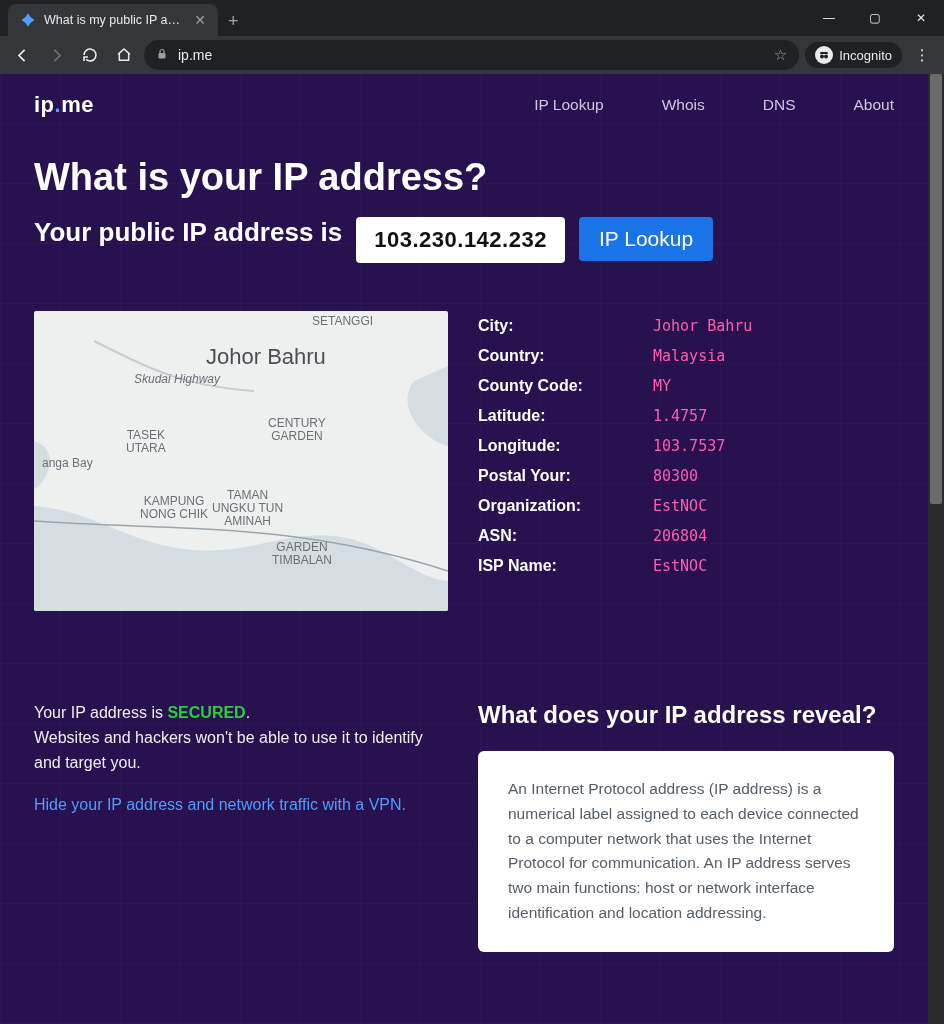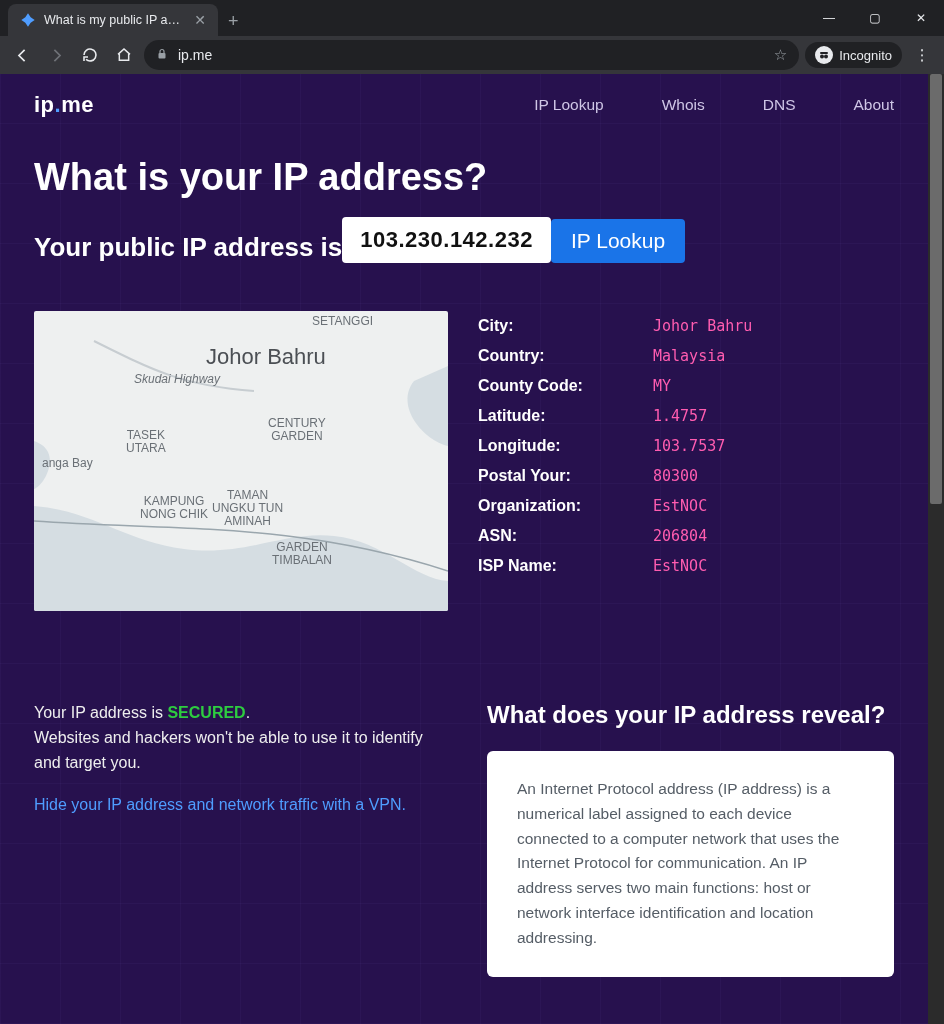--- a/index.html
+++ b/index.html
@@ -41,37 +41,37 @@
   }
   
   .site-nav { display:flex; align-items:center; padding:18px 34px 0 34px; }
   .logo { font-weight:700; font-size:22px; letter-spacing:.5px;}
   .logo .dot{ color:#4f9dff; }
   .navlinks { margin-left:auto; display:flex; gap:58px; font-size:15.5px; color:#cfc6e6;}
   .navlinks span{ cursor:pointer; }
   
   .hero { padding:38px 34px 0 34px;}
   h1.headline{ font-size:38px; font-weight:700; margin-bottom:18px;}
-  .subrow{ display:flex; align-items:flex-end; }
+  .subrow{ display:flex; align-items:flex-start; gap:14px;}
   .sublabel{ font-size:26px; font-weight:600;}
   .ipbox{ background:#fff; color:#111; font-weight:700; font-size:22px; padding:10px 18px; border-radius:4px; letter-spacing:.5px;}
   .lookup-btn{ background:#1a74e8; color:#fff; font-size:21px; font-weight:500; padding:10px 20px; border-radius:4px; cursor:pointer;}
   
   .info{ display:flex; gap:30px; padding:48px 34px 0 34px;}
   .map{ width:414px; height:300px; background:#eef0f0; border-radius:2px; position:relative; overflow:hidden; flex:0 0 414px;}
   .river{position:absolute;inset:0;}
   .maplabel{position:absolute;color:#6a7076;font-size:12px;font-weight:500;text-align:center;line-height:1.1;}
   .maplabel.big{font-size:22px;color:#4b4f54;font-weight:500;}
   .details{ flex:1; font-size:16px; }
   .details table{ border-collapse:collapse; width:100%; }
   .details td{ padding:6px 0; vertical-align:top;}
   .details td.k{ font-weight:700; color:#fff; width:175px;}
   .details td.v{ color:#ff5cb0; font-family:Consolas,Menlo,monospace; font-size:15px;}
   
-  .lower{ display:flex; gap:39px; padding:90px 34px 0 34px; align-items:flex-start;}
+  .lower{ display:flex; gap:30px; padding:90px 34px 0 34px; align-items:flex-start;}
   .lower-left{ flex:0 0 414px; font-size:16px; line-height:1.55; color:#eee;}
   .lower-left .secured{ color:#2ecc40; font-weight:700;}
   .lower-left a{ color:#4f9dff; text-decoration:none; display:inline-block; margin-top:18px;}
   .lower-right{ flex:1;}
   .lower-right h2{ font-size:24px; font-weight:700; margin-bottom:22px;}
   .card{ background:#fff; color:#555d66; border-radius:6px; padding:26px 30px; font-size:15.5px; line-height:1.6;}
 </style>
 </head>
 <body>
 

